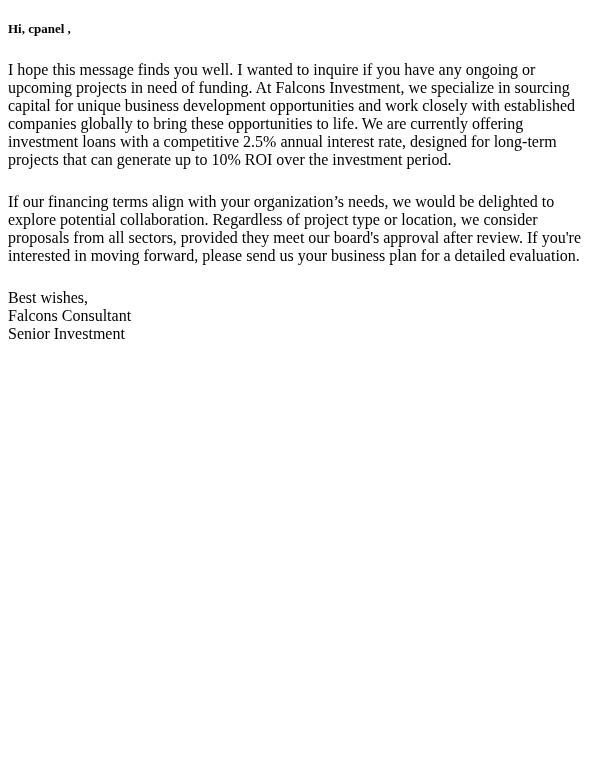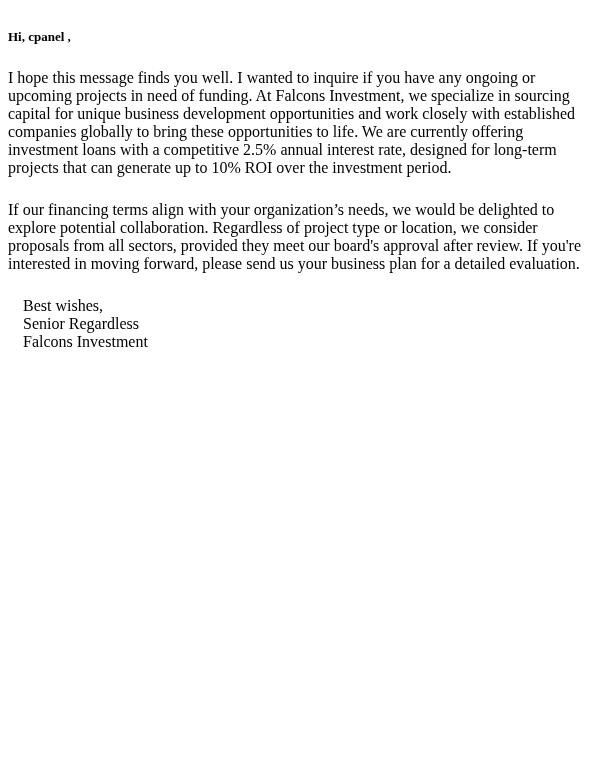--- a/index.html
+++ b/index.html
@@ -14,43 +14,43 @@
     font-size: 16px;
     line-height: normal;
     -webkit-font-smoothing: auto;
   }
   .email-body {
     max-width: 584px;
   }
   .greeting {
     font-size: 13px;
     font-weight: bold;
-    margin: 21px 0;
+    margin: 13px 0;
   }
   .body-paragraph {
     margin: 24px 0;
     font-size: 16px;
   }
   .signature {
-    margin: 16px 15px;
+    margin: 16px 0;
   }
   .signature div {
     font-size: 16px;
   }
 </style>
 </head>
 <body>
 
 <div class="email-body">
 
   <p class="greeting">Hi, cpanel ,</p>
 
   <p class="body-paragraph">I hope this message finds you well. I wanted to inquire if you have any ongoing or upcoming projects in need of funding. At Falcons Investment, we specialize in sourcing capital for unique business development opportunities and work closely with established companies globally to bring these opportunities to life. We are currently offering investment loans with a competitive 2.5% annual interest rate, designed for long-term projects that can generate up to 10% ROI over the investment period.</p>
 
   <p class="body-paragraph">If our financing terms align with your organization’s needs, we would be delighted to explore potential collaboration. Regardless of project type or location, we consider proposals from all sectors, provided they meet our board's approval after review. If you're interested in moving forward, please send us your business plan for a detailed evaluation.</p>
 
   <div class="signature">
     <div>Best wishes,</div>
-    <div>Senior Regardless</div>
-    <div>Falcons Investment</div>
+    <div>Falcons Consultant</div>
+    <div>Senior Investment</div>
   </div>
 
 </div>
 
 </body></html>

